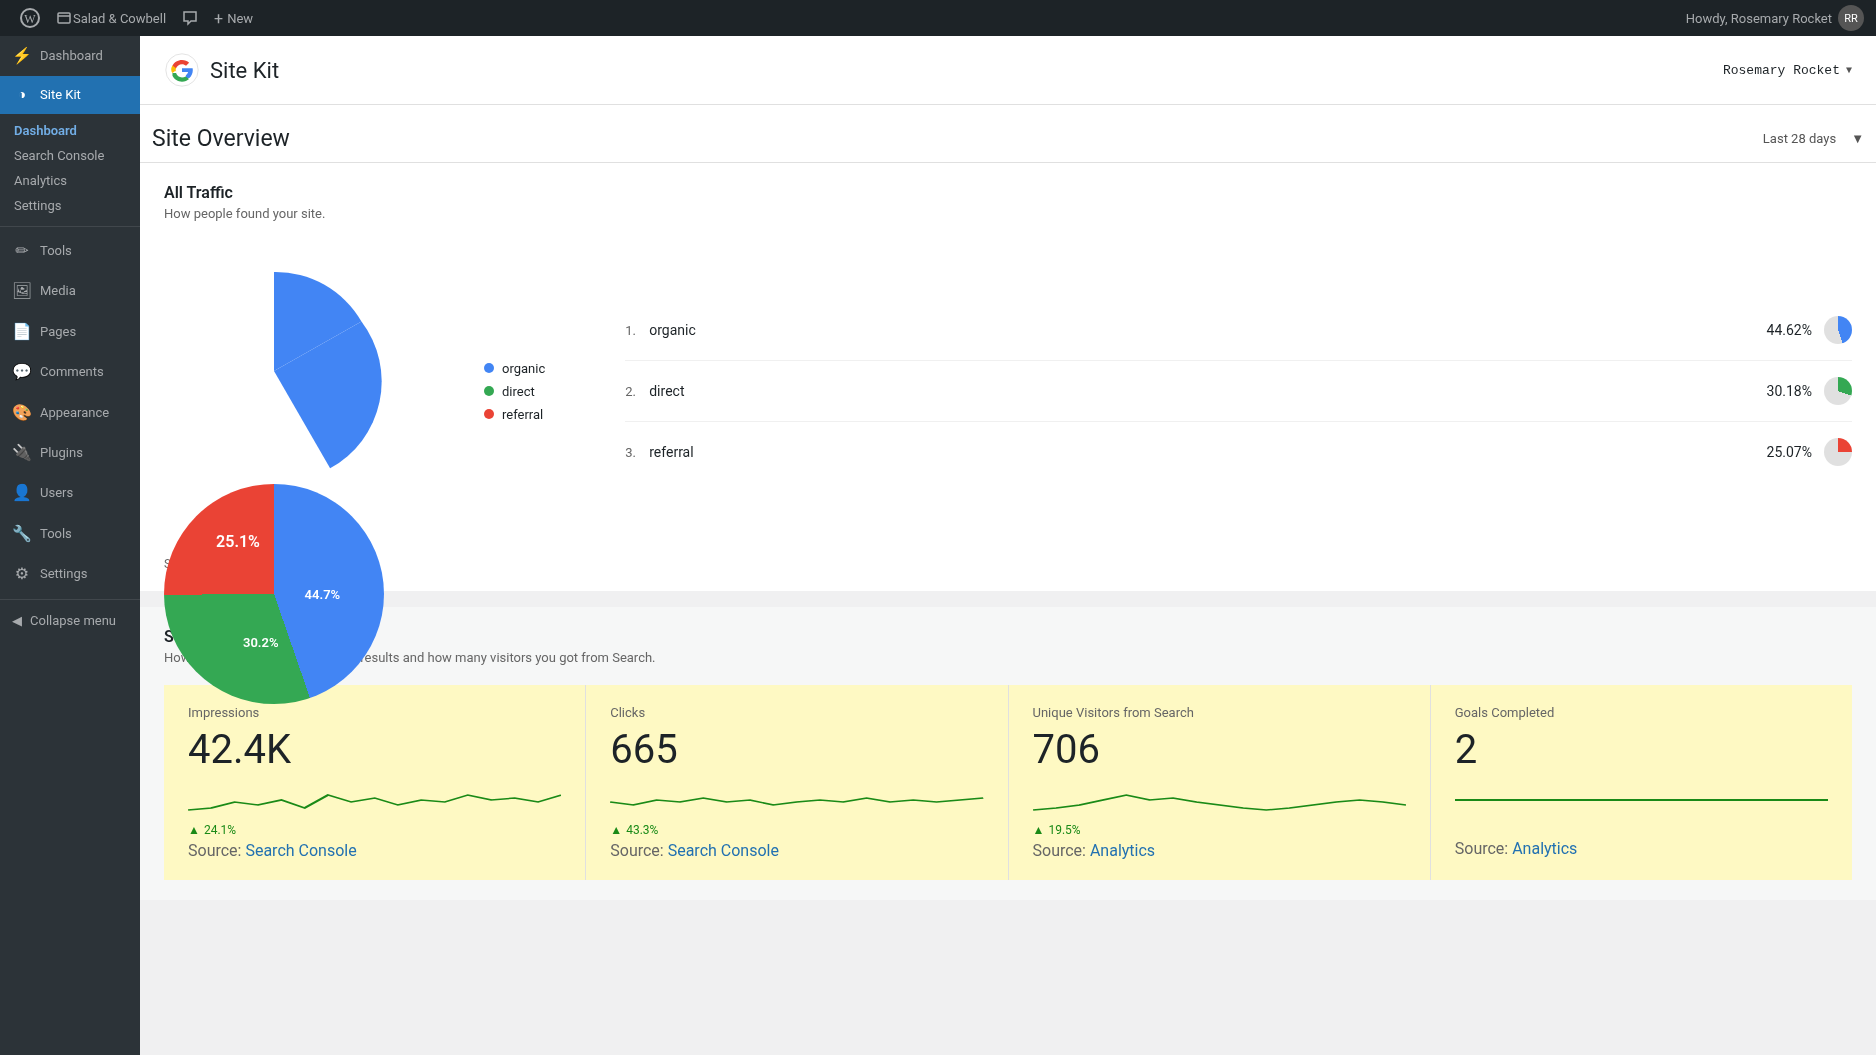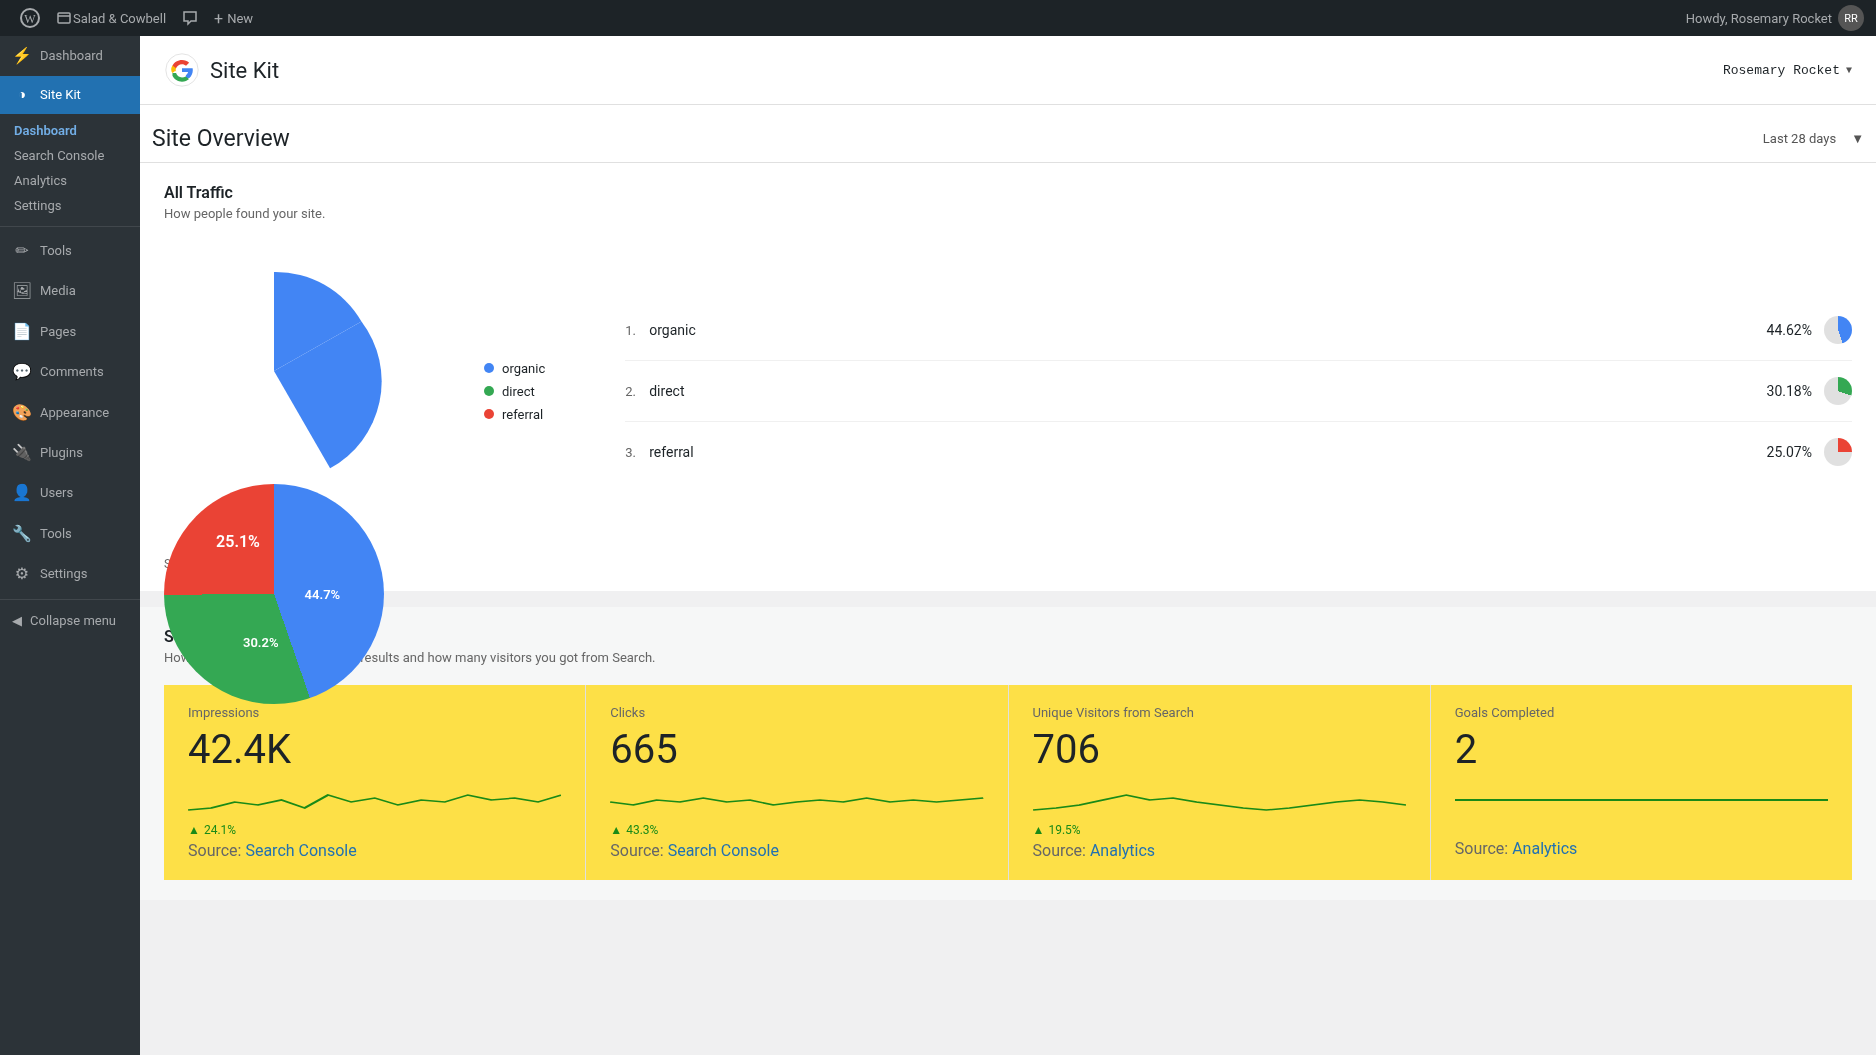--- a/index.html
+++ b/index.html
@@ -232,21 +232,21 @@
       cursor: pointer;
     }
 
     .funnel-cards {
       display: flex;
       gap: 0;
       margin-top: 20px;
     }
     .funnel-card {
       flex: 1;
-      background: #fde047;
+      background: #fef9c3;
       padding: 20px 24px;
       border-right: 1px solid #e0e0e0;
     }
     .funnel-card:last-child { border-right: none; }
     .funnel-card-title {
       font-size: 13px;
       color: #666;
       margin-bottom: 8px;
     }
     .funnel-card-value {

